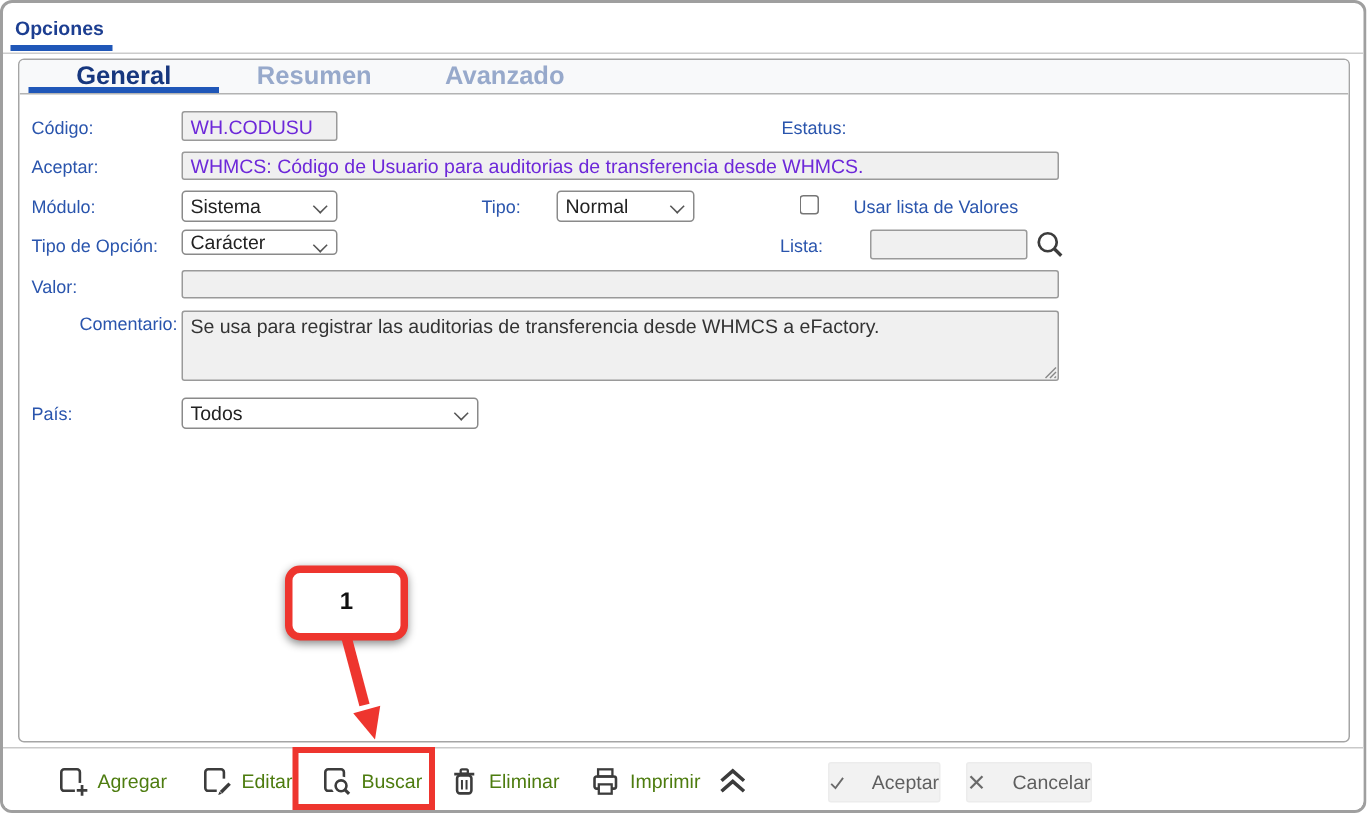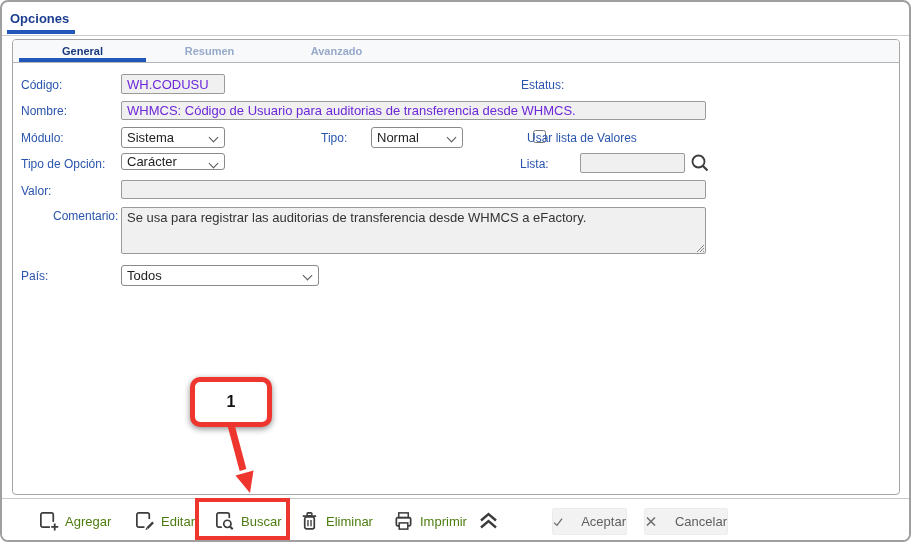--- a/index.html
+++ b/index.html
@@ -14,21 +14,21 @@
   .hdr-underline { position:absolute; left:5px; top:28px; width:68px; height:4px; background:#2057b8; }
   .hdr-border { position:absolute; left:0; top:33px; width:100%; height:1px; background:#cccccc; }
   
   .panel {
     position:absolute; left:10px; top:37px; width:888px; height:456px;
     border:1px solid #a5a5a5; border-radius:4px; background:#fff; overflow:hidden;
   }
   .tabstrip { position:absolute; left:0; top:0; width:100%; height:23px;
     background:#f8f9fa; border-bottom:1px solid #b3b3b3; display:flex; padding-left:6px; }
   .tab { width:127px; height:100%; display:flex; align-items:center; justify-content:center;
-    font-size:11px; font-weight:bold; color:#97a9cb; cursor:pointer; position:relative; }
+    font-size:17px; font-weight:bold; color:#97a9cb; cursor:pointer; position:relative; }
   .tab.active { color:#17377e; }
   .tab.active::after { content:""; position:absolute; left:0; bottom:0; width:100%; height:4px; background:#2057b8; }
   
   .lbl { position:absolute; font-size:12px; color:#2a55ad; white-space:nowrap; }
   .inp { position:absolute; border:1px solid #9a9a9a; background:#f0f0f0; color:#6d28d9;
     font-family:"Liberation Sans",sans-serif; font-size:13px; padding:0 5px; border-radius:2px; }
   .sel { position:absolute; border:1px solid #8a8a8a; background:#fff; color:#222;
     font-size:13px; border-radius:3px; padding:0 20px 0 5px; display:flex; align-items:center; cursor:pointer; }
   .sel .arrow { position:absolute; right:7px; top:6px; width:7px; height:7px;
     border-right:1.6px solid #555; border-bottom:1.6px solid #555; transform:rotate(45deg); }
@@ -68,35 +68,35 @@
     <div class="tabstrip">
       <div class="tab active">General</div>
       <div class="tab">Resumen</div>
       <div class="tab">Avanzado</div>
     </div>
 
     <div class="lbl" style="left:8px; top:38px;">Código:</div>
     <input class="inp" style="left: 108px; top: 34px; width: 104px; height: 20px;" value="WH.CODUSU">
     <div class="lbl" style="left:508px; top:38px;">Estatus:</div>
 
-    <div class="lbl" style="left:8px; top:64px;">Nombre:</div>
+    <div class="lbl" style="left:8px; top:64px;">Aceptar:</div>
     <input class="inp" style="left: 108px; top: 61px; width: 585px; height: 19px;" value="WHMCS: Código de Usuario para auditorias de transferencia desde WHMCS.">
 
     <div class="lbl" style="left:8px; top:91px;">Módulo:</div>
     <div class="sel" style="left:108px; top:87px; width:104px; height:21px;">
       <span>Sistema</span>
       <span class="arrow"></span>
     </div>
     <div class="lbl" style="left:308px; top:91px;">Tipo:</div>
     <div class="sel" style="left:358px; top:87px; width:92px; height:21px;">
       <span>Normal</span>
       <span class="arrow"></span>
     </div>
     <input type="checkbox" class="checkbox" style="left: 520px; top: 90px;">
-    <div class="lbl" style="left:514px; top:91px;">Usar lista de Valores</div>
+    <div class="lbl" style="left:556px; top:91px;">Usar lista de Valores</div>
 
     <div class="lbl" style="left:8px; top:117px;">Tipo de Opción:</div>
     <div class="sel" style="left:108px; top:113px; width:104px; height:17px;">
       <span>Carácter</span>
       <span class="arrow"></span>
     </div>
     <div class="lbl" style="left:507px; top:117px;">Lista:</div>
     <input class="inp" style="left: 567px; top: 113px; width: 105px; height: 20px;" value="">
     <svg class="icon-btn" style="left:676px; top:112px;" width="22" height="22" viewBox="0 0 22 22">
       <circle cx="9.5" cy="9.5" r="6" fill="none" stroke="#3c3c3c" stroke-width="1.8"></circle>

